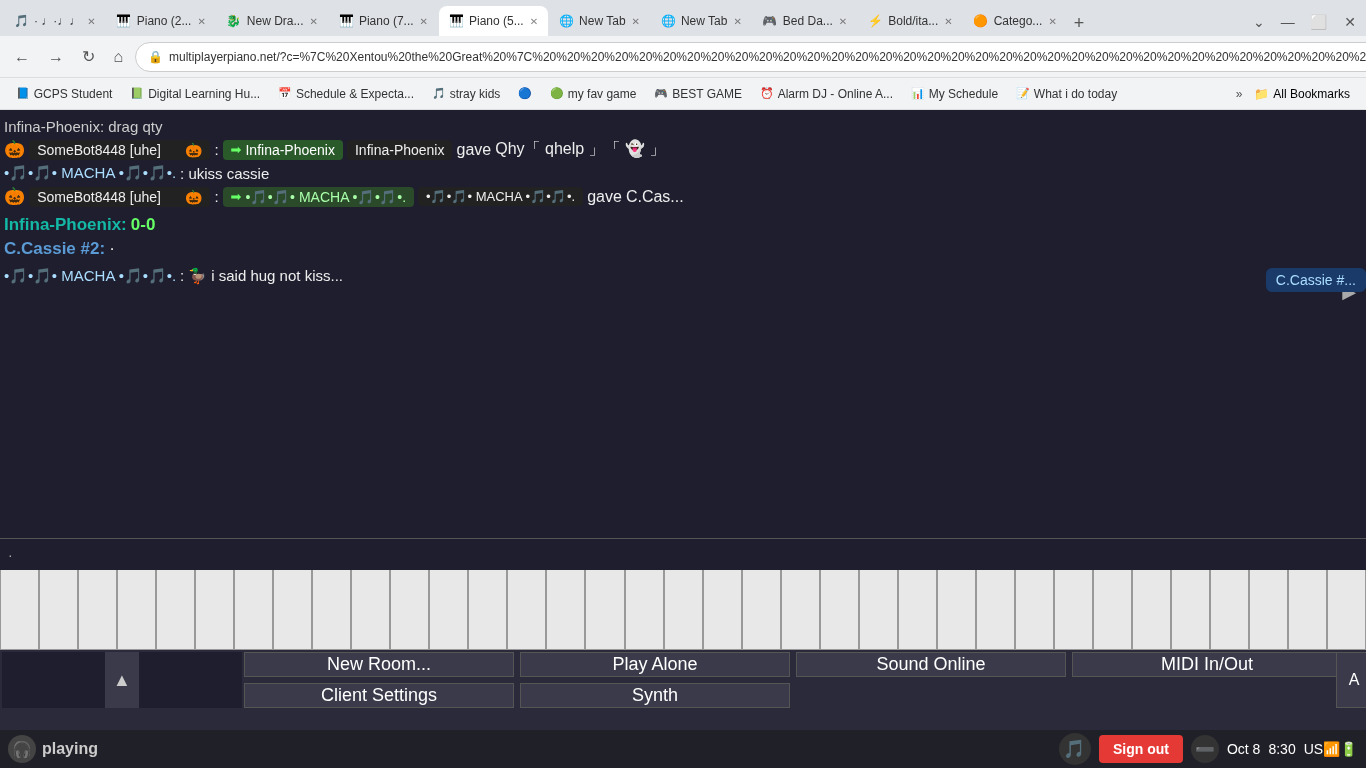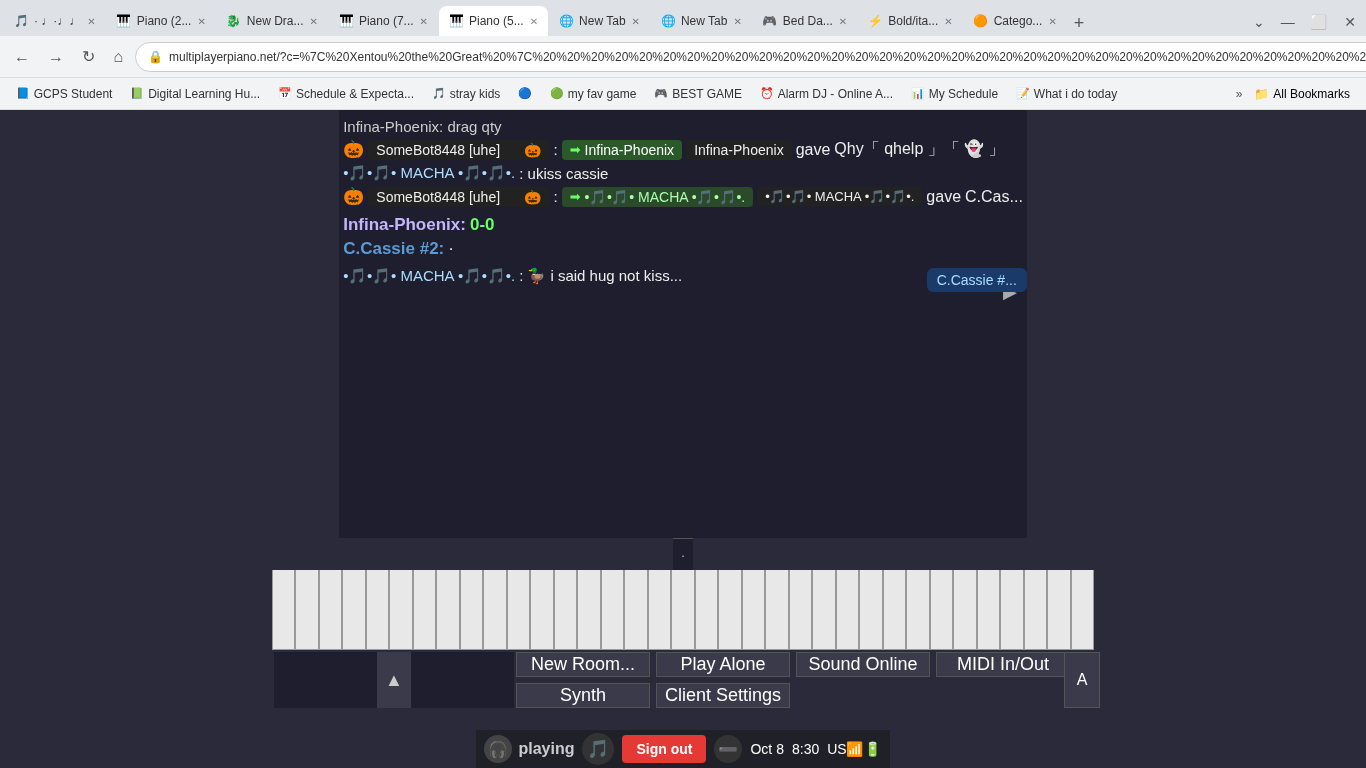--- a/index.html
+++ b/index.html
@@ -97,21 +97,20 @@
     .bm-folder { display: flex; align-items: center; gap: 4px; padding: 2px 8px; border-radius: 4px; font-size: 12px; cursor: pointer; }
 
     
     .content-area {
       flex: 1;
       display: flex;
       flex-direction: column;
       background: #2a2a3a;
       overflow: hidden;
       position: relative;
-      align-items: center;
     }
 
     
     .chat-area {
       flex: 1;
       background: #1e1e2e;
       padding: 8px 4px;
       overflow: hidden;
       position: relative;
     }
@@ -483,21 +482,21 @@
         <span class="chat-tag" style="background:#2a4a2a; color:#aaffaa;">
           <span style="color:#6f6; font-size:13px;">➡</span>
           <span>•🎵•🎵• MACHA •🎵•🎵•.</span>
         </span>
         <span class="chat-tag dark" style="font-size:13px;">•🎵•🎵• MACHA •🎵•🎵•.</span>
         <span style="color:#eee;">gave</span>
         <span style="color:#eee;">C.Cas...</span>
       </div>
 
       <div class="chat-line" style="margin-top: 8px;">
-        <span style="color:#c4b5fd; font-size:17px; font-weight:bold;">Infina-Phoenix:</span>
+        <span style="color:#14b8a6; font-size:17px; font-weight:bold;">Infina-Phoenix:</span>
         <span style="color:#66ff66; font-size:17px; font-weight:bold;">0-0</span>
       </div>
 
       <div class="chat-line" style="margin-top: 4px;">
         <span style="color:#5b9bd5; font-size:17px; font-weight:bold;">C.Cassie #2:</span>
         <span style="color:#eee; font-size:17px;">·</span>
       </div>
 
       <div class="chat-line" style="margin-top: 8px;">
         <span style="color:#aaddff; font-size:15px;">•🎵•🎵• MACHA •🎵•🎵•.</span>
@@ -575,24 +574,24 @@
           <button class="ctrl-main-btn">
             <span>Play Alone</span>
           </button>
           <button class="ctrl-main-btn">
             <span>Sound Online</span>
           </button>
           <button class="ctrl-main-btn">
             <span>MIDI In/Out</span>
           </button>
           <button class="ctrl-main-btn">
-            <span>Synth</span>
+            <span>Client Settings</span>
           </button>
           <button class="ctrl-main-btn">
-            <span>Client Settings</span>
+            <span>Synth</span>
           </button>
         </div>
 
         <div class="controls-far-right">
           <button class="ctrl-btn">
             <span>A</span>
           </button>
         </div>
       </div>
     </div>

